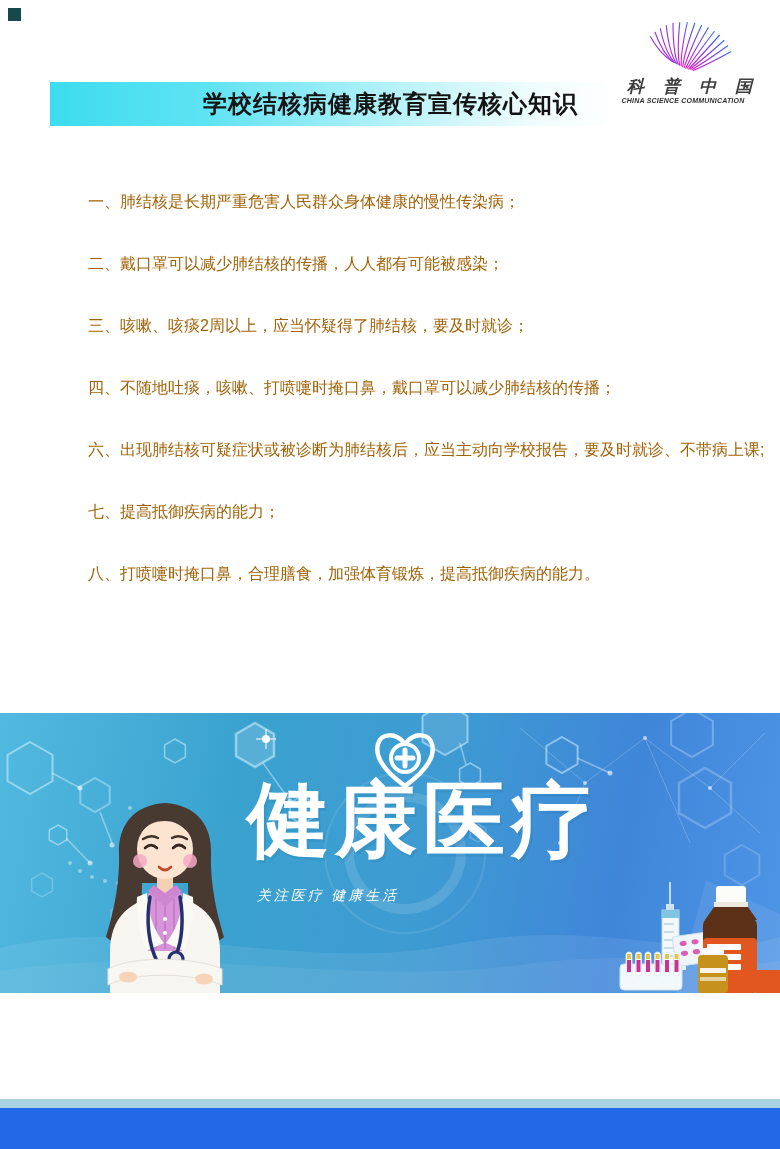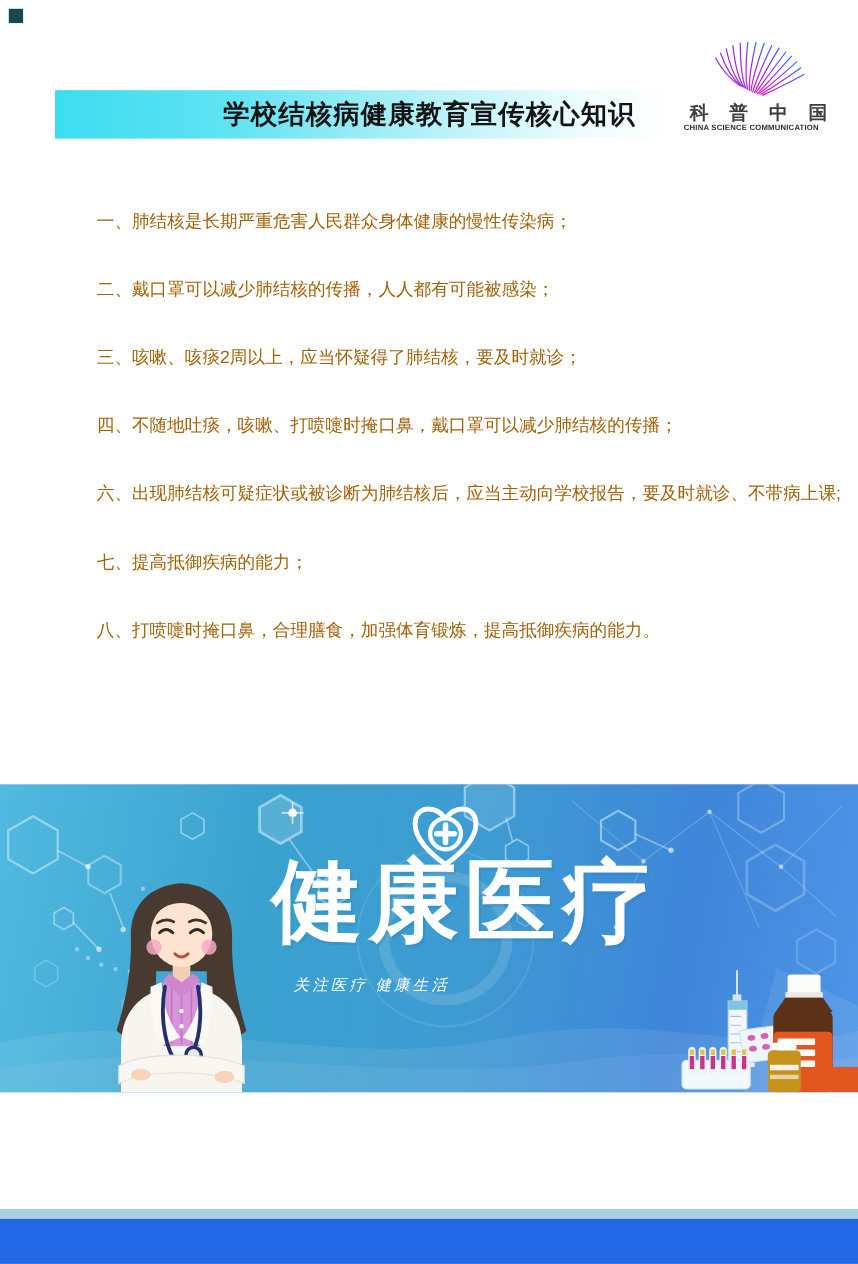--- a/index.html
+++ b/index.html
@@ -7,37 +7,37 @@
         font-family:"Liberation Sans","DejaVu Sans",sans-serif;}
   
   .corner-mark{position:absolute;left:8px;top:8px;width:13px;height:13px;background:#17494c;}
   
   .header-banner{position:absolute;left:50px;top:82px;width:562px;height:44px;
     background:linear-gradient(to right,#3cdcef 0%,#5fe3f3 28%,#b8f2f8 62%,#eefcfd 85%,#ffffff 100%);
     display:flex;align-items:center;justify-content:flex-end;}
   .header-title{font-size:24px;font-weight:bold;color:#141414;letter-spacing:1px;
     padding-right:34px;white-space:nowrap;}
   
-  .logo{position:absolute;left:608px;top:36px;width:150px;text-align:center;}
+  .logo{position:absolute;left:608px;top:20px;width:150px;text-align:center;font-style:italic;}
   .logo-swoosh{display:block;margin:0 auto 2px auto;transform:translateX(8px);}
   .logo-cn{font-size:17px;font-weight:700;color:#3d3d3d;letter-spacing:19px;padding-left:19px;
     line-height:18px;white-space:nowrap;}
   .logo-en{font-size:7px;font-weight:bold;color:#2e2e2e;letter-spacing:0.2px;margin-top:1px;white-space:nowrap;}
   
   .knowledge-list{position:absolute;left:88px;top:192px;width:672px;}
   .k-item{font-size:16px;line-height:20px;height:20px;color:#a16207;margin-bottom:42px;white-space:nowrap;}
   
   .banner{position:absolute;left:0;top:713px;width:780px;height:280px;overflow:hidden;
     background:linear-gradient(100deg,#52b9e0 0%,#3aa2cf 30%,#3e9bd2 55%,#3f86d9 78%,#4f95e6 100%);}
   .banner-deco{position:absolute;left:0;top:0;}
   .heart-cross{position:absolute;left:365px;top:14px;}
   .banner-title{position:absolute;left:0;top:52px;width:780px;text-align:center;
     font-size:82px;font-weight:bold;color:#ffffff;letter-spacing:6px;line-height:110px;
     text-shadow:2px 3px 0 rgba(30,110,160,0.18);padding-left:33px;}
-  .banner-subtitle{position:absolute;left:12px;top:174px;width:652px;text-align:center;
+  .banner-subtitle{position:absolute;left:2px;top:174px;width:652px;text-align:center;
     font-family:"Liberation Serif","DejaVu Serif",serif;font-style:italic;
     font-size:14px;color:#ffffff;letter-spacing:3px;}
   .doctor{position:absolute;left:84px;top:86px;}
   .meds{position:absolute;left:618px;top:167px;}
   
   .footer-strip-light{position:absolute;left:0;top:1099px;width:780px;height:9px;background:#a9d2e0;}
   .footer-strip-blue{position:absolute;left:0;top:1108px;width:780px;height:41px;background:#2368e6;}
 </style>
 </head>
 <body>

